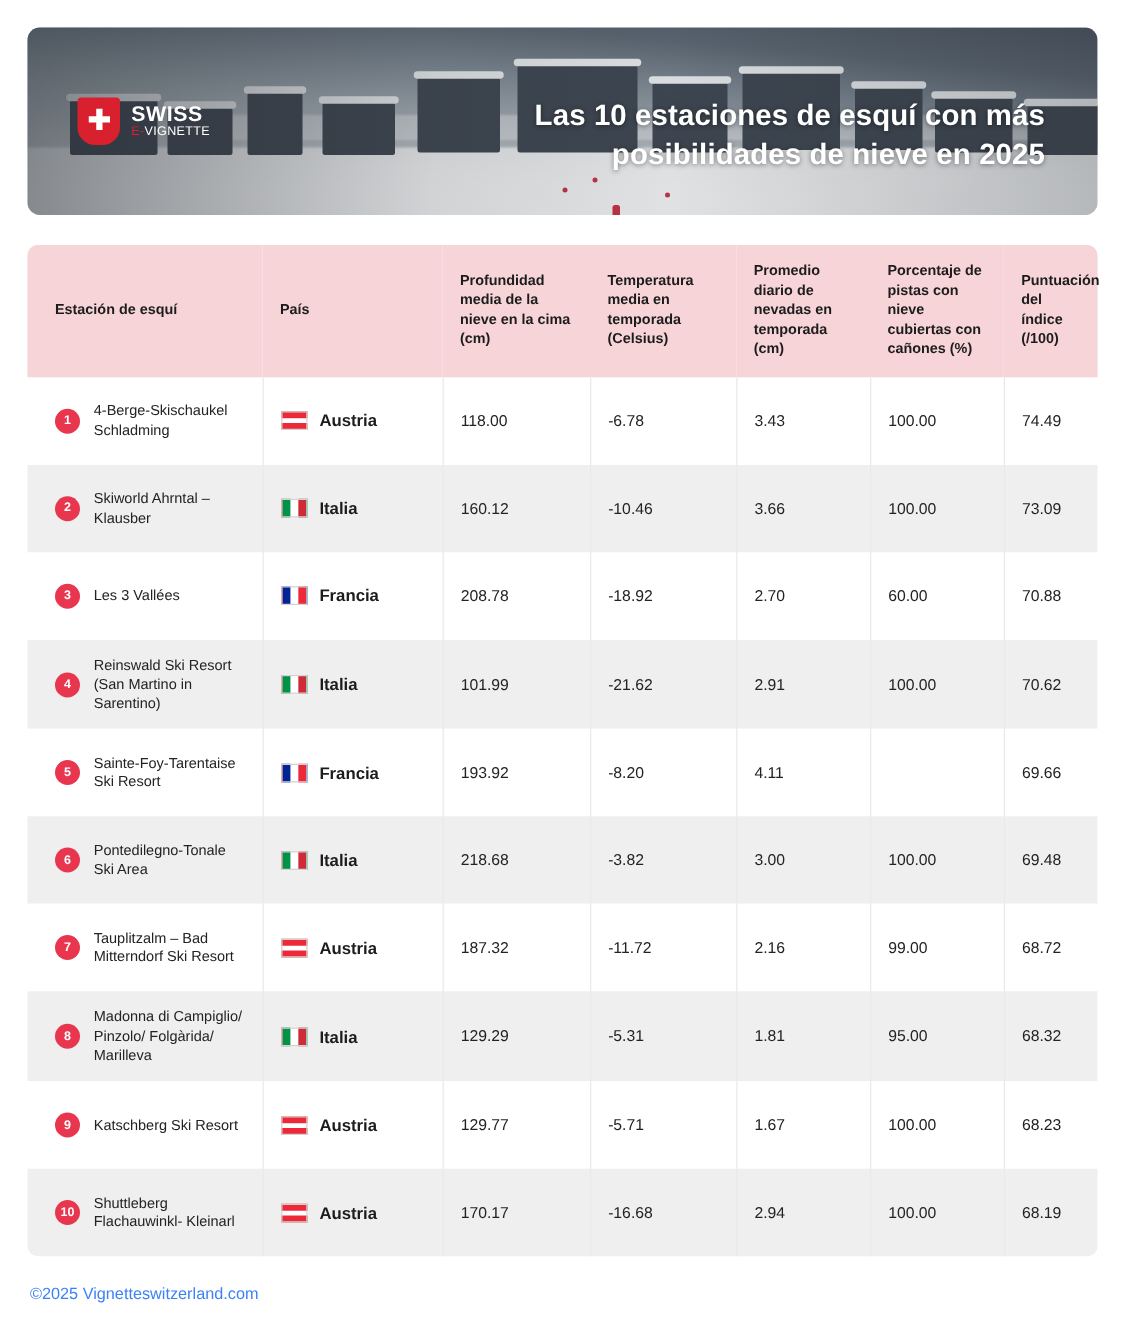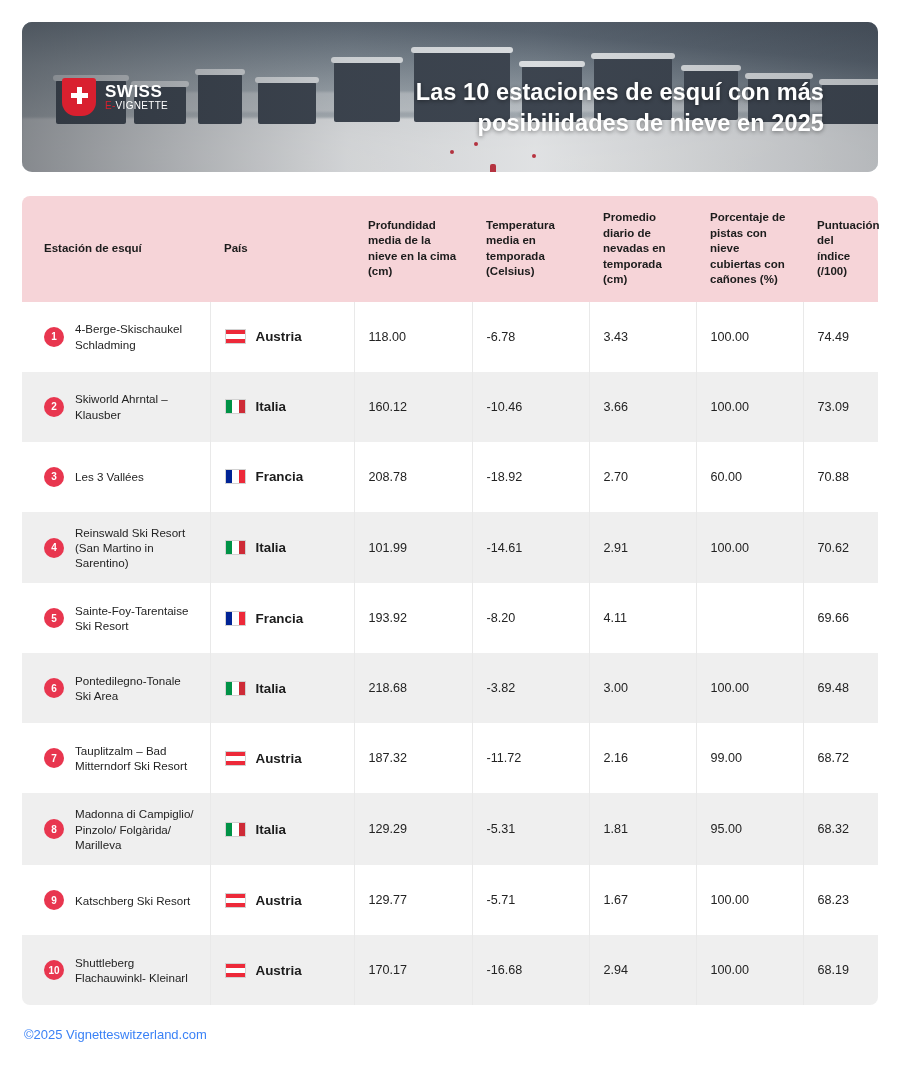--- a/index.html
+++ b/index.html
@@ -84,21 +84,21 @@
   .logo-text { line-height: 1.05; }
   .logo-text .l1 {
     color: #ffffff; font-weight: bold; font-size: 17px; letter-spacing: .5px;
   }
   .logo-text .l2 { font-size: 10px; font-weight: normal; letter-spacing: .3px; }
   .logo-text .l2 .e { color: #d9202f; }
   .logo-text .l2 .rest { color: #ffffff; }
 
   .banner-title {
     position: absolute;
-    right: 54px; top: 55px;
+    right: 42px; top: 55px;
     width: 430px;
     text-align: right;
     color: #ffffff;
     font-size: 23.5px;
     font-weight: bold;
     line-height: 1.33;
     letter-spacing: .1px;
     text-shadow: 0 1px 4px rgba(0,0,0,0.45);
     z-index: 4;
   }
@@ -319,21 +319,21 @@
               <span class="resort-name">Reinswald Ski Resort (San Martino in Sarentino)</span>
             </div>
           </td>
           <td>
             <div class="country-inner">
               <span class="flag flag-it"></span>
               <span class="country-name">Italia</span>
             </div>
           </td>
           <td>101.99</td>
-          <td>-14.61</td>
+          <td>-21.62</td>
           <td>2.91</td>
           <td>100.00</td>
           <td>70.62</td>
         </tr>
 
         <tr>
           <td class="resort-cell">
             <div class="resort-inner">
               <span class="rank">5</span>
               <span class="resort-name">Sainte-Foy-Tarentaise Ski Resort</span>

